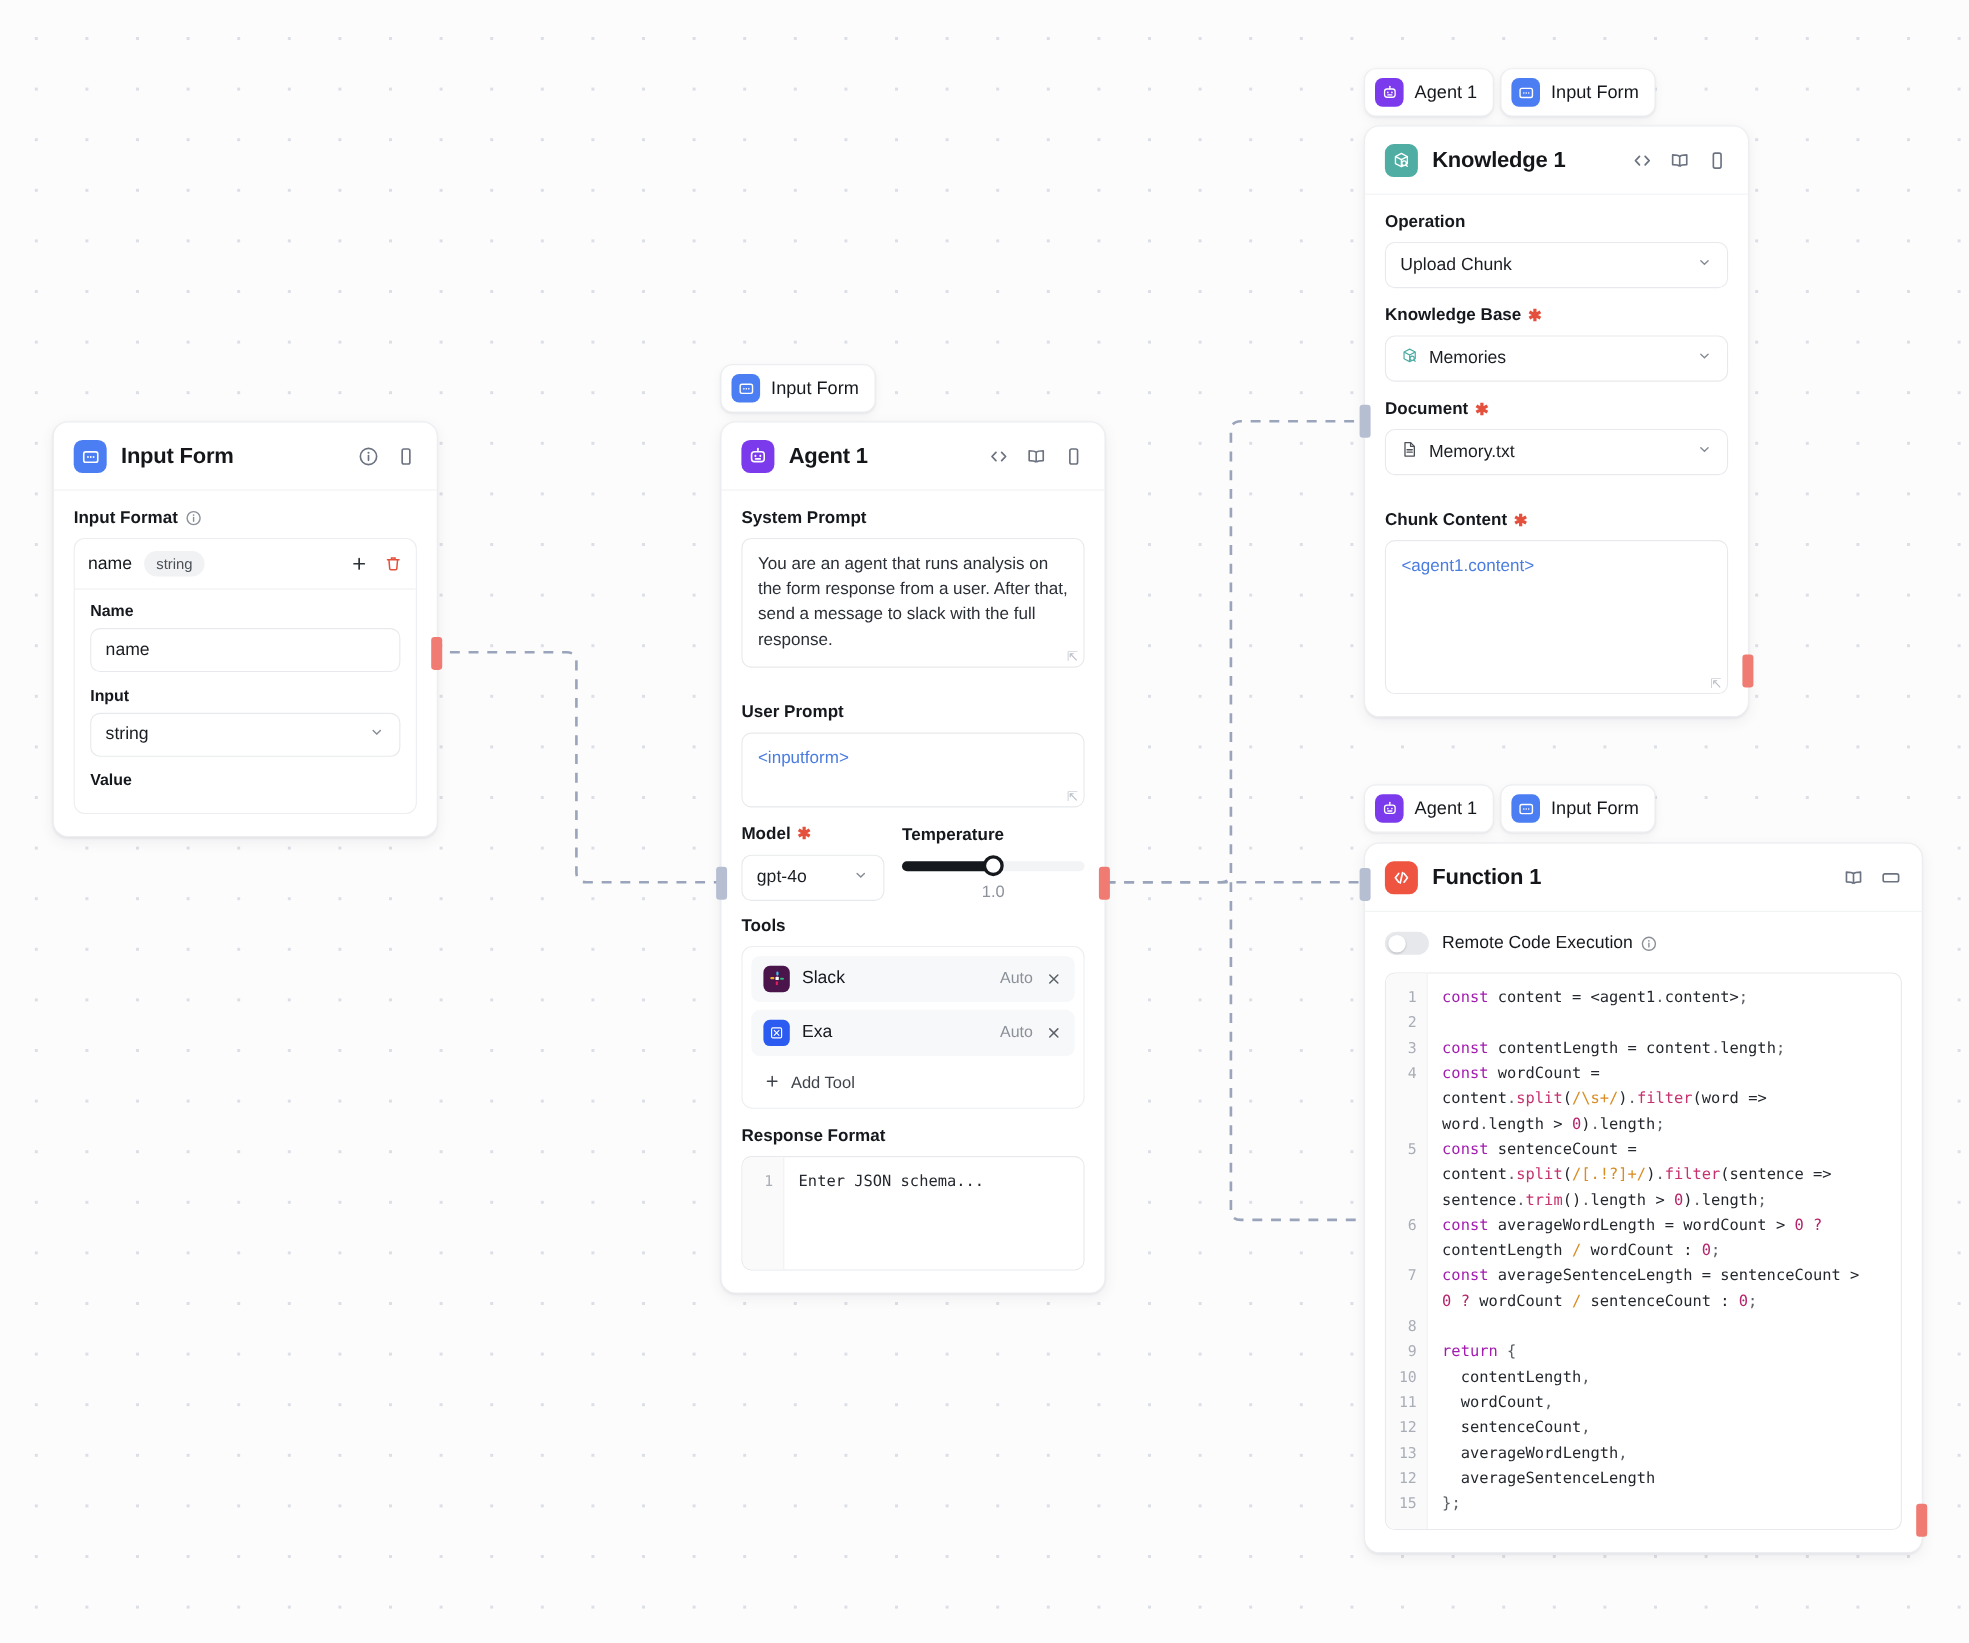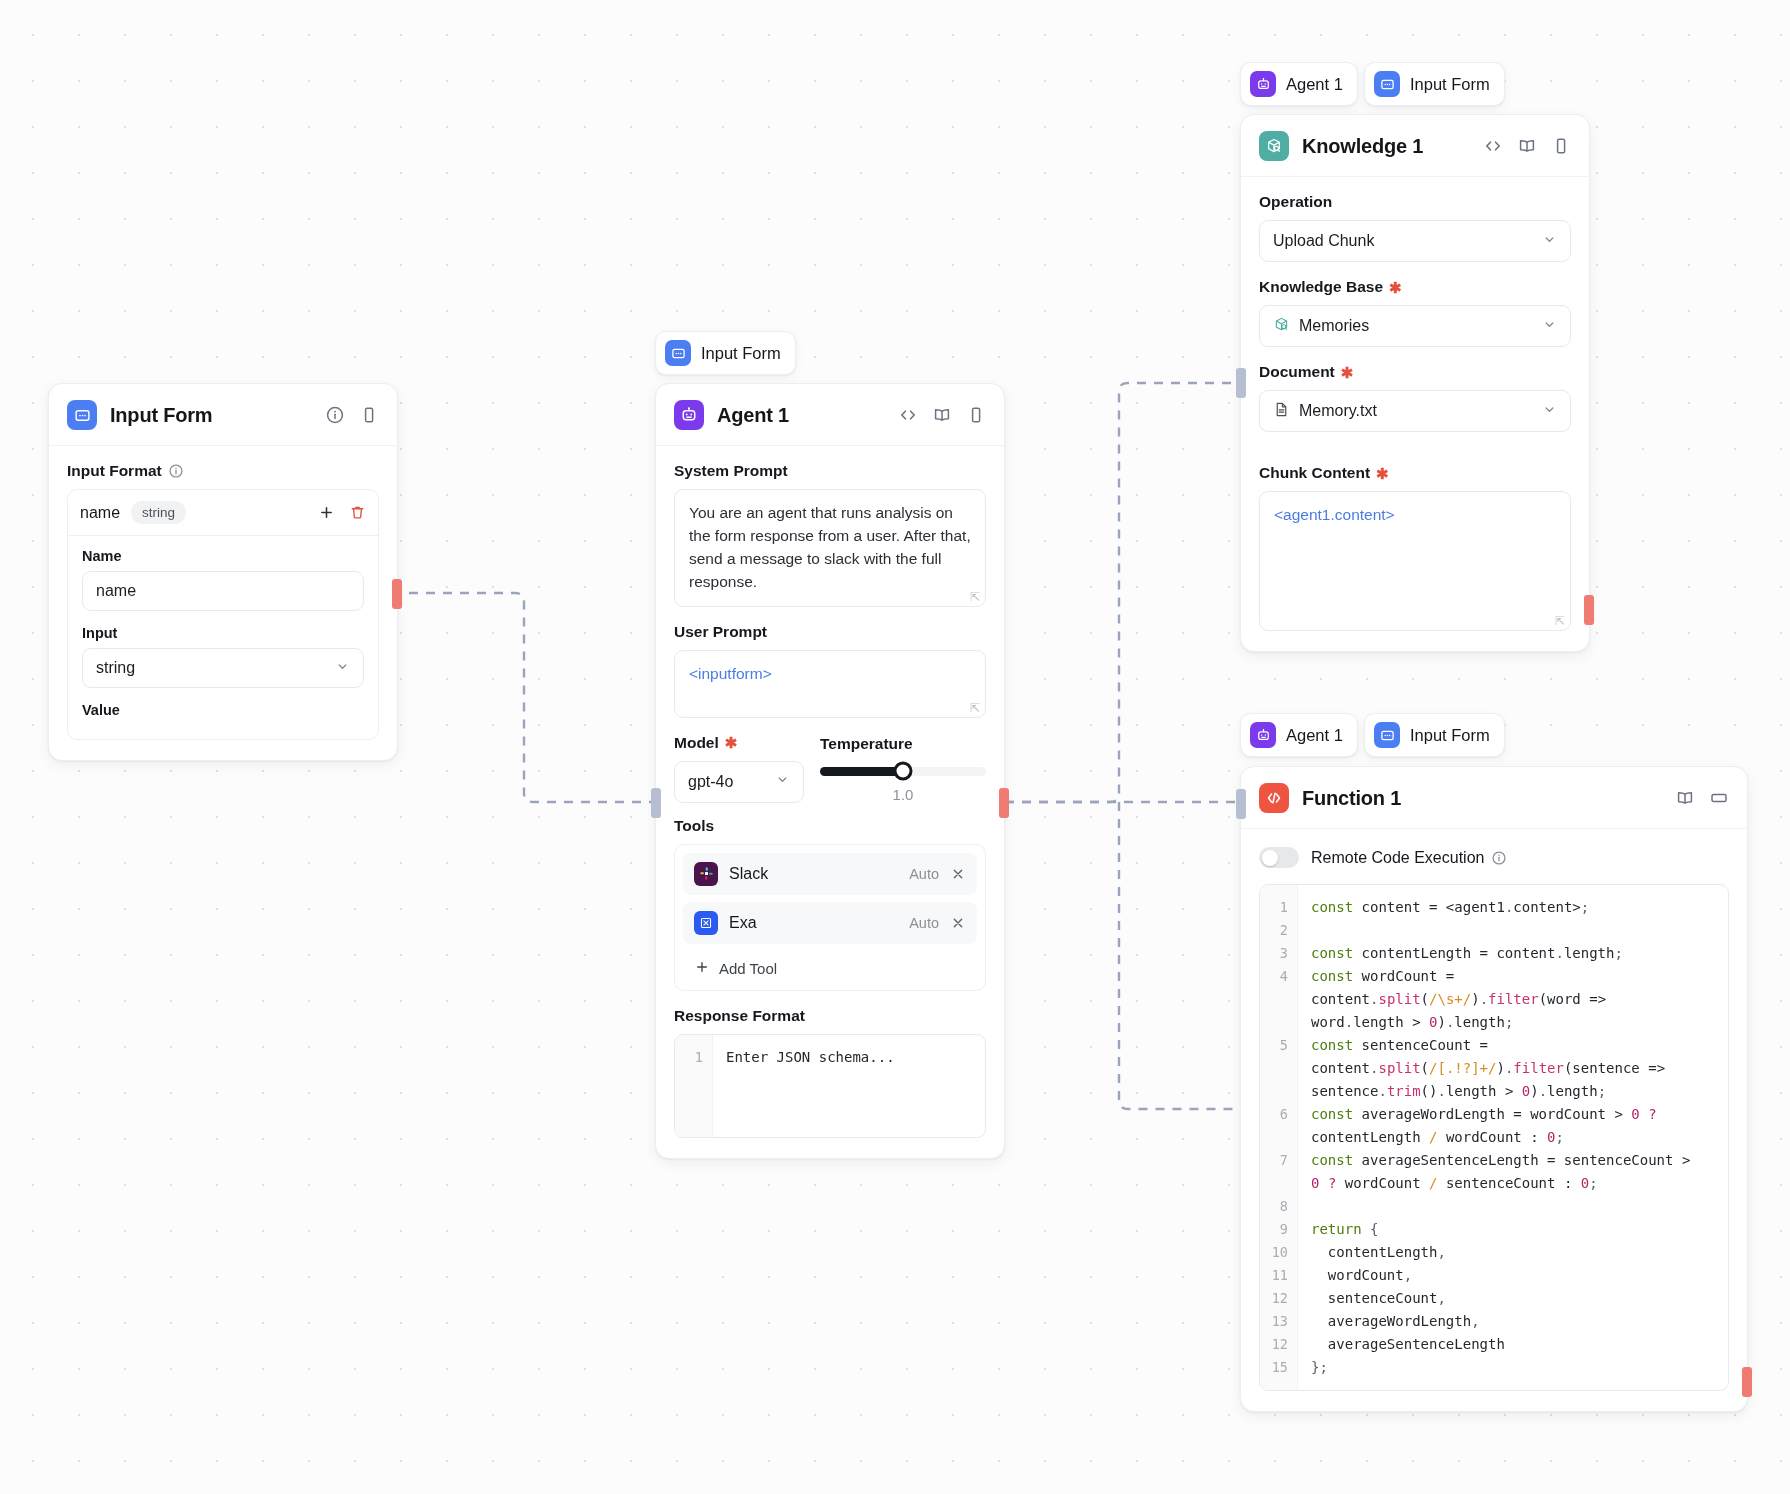--- a/index.html
+++ b/index.html
@@ -148,21 +148,21 @@
     padding: 11px 0; width: 38px; text-align: right;
     flex: 0 0 auto; user-select: none;
     border-right: 1px solid #f1f2f4;
   }
   .gutter div { padding-right: 9px; }
   .codearea {
     padding: 11px 0 11px 13px; font-size: 14px; line-height: 23px;
     color: #24282e; white-space: pre-wrap; flex: 1 1 auto; overflow: hidden;
   }
   .codearea .ln { display: block; }
-  .kw   { color: #4d7c0f; }
+  .kw   { color: #a21caf; }
   .fn   { color: #c6326f; }
   .num  { color: #b3246a; }
   .rgx  { color: #d98c22; }
   .pun  { color: #5b6066; }
 
   
   .toggle-row { display:flex; align-items:center; gap: 12px; padding: 2px 0 16px 0; }
   .toggle {
     width: 40px; height: 21px; border-radius: 999px; background: #e6e8eb;
     position: relative; flex: 0 0 auto;
@@ -341,21 +341,21 @@
       </span>
     </div>
 
     <div class="node-body">
       <div class="flabel">System Prompt</div>
       <div class="textarea" style="min-height:106px">
         <span>You are an agent that runs analysis on the form response from a user. After that, send a message to slack with the full response.</span>
         <span class="resize">⇱</span>
       </div>
 
-      <div class="flabel" style="margin-top:16px">User Prompt</div>
+      <div class="flabel" style="margin-top:32px">User Prompt</div>
       <div class="textarea" style="min-height:68px">
         <span class="var">&lt;inputform&gt;</span>
         <span class="resize">⇱</span>
       </div>
 
       <div class="row-2" style="margin-top:16px">
         <div class="col-model">
           <div class="flabel">
             <span>Model</span>
             <span class="req">✱</span>

